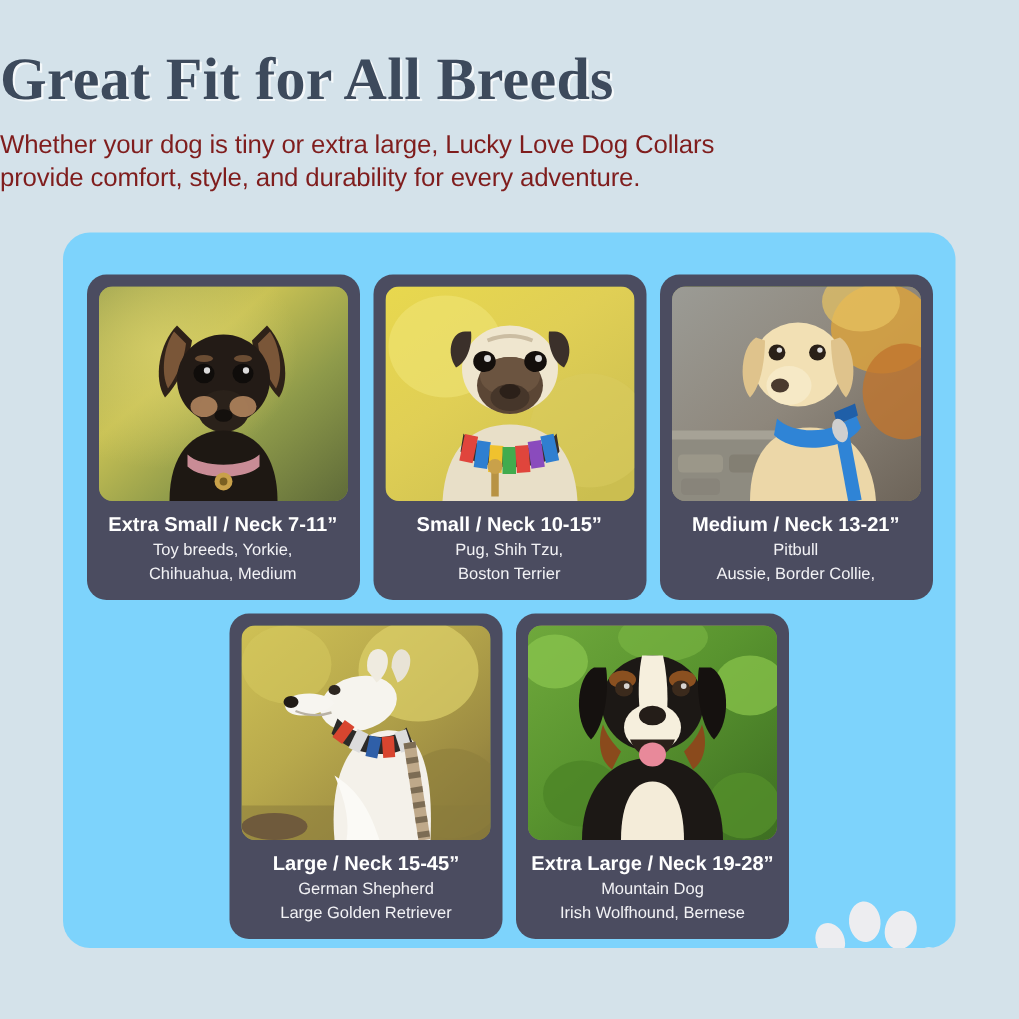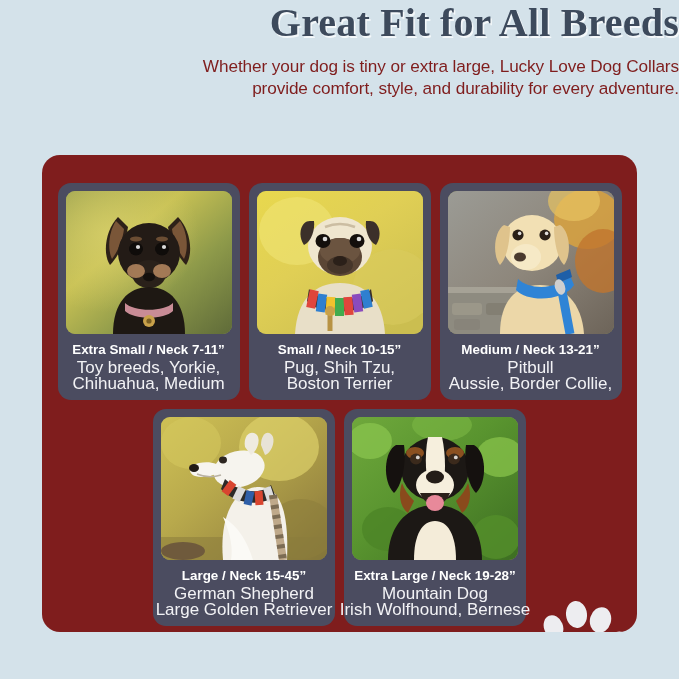--- a/index.html
+++ b/index.html
@@ -12,21 +12,22 @@
 
   body {
     background: #d4e2ea;
     font-family: "Liberation Sans", sans-serif;
     position: relative;
   }
 
   
   .header {
     width: 679px;
-    text-align: right;
+    padding-top: 30px;
+    text-align: left;
   }
 
   .page-title {
     font-family: "Liberation Serif", serif;
     font-weight: bold;
     font-size: 40px;
     line-height: 46px;
     color: #3d4a5c;
     letter-spacing: 0.2px;
     text-shadow: 1.5px 1.5px 0 rgba(255,255,255,0.75);
@@ -40,21 +41,21 @@
     letter-spacing: -0.1px;
   }
 
   
   .panel {
     position: absolute;
     left: 42px;
     top: 155px;
     width: 595px;
     height: 477px;
-    background: #7f1d1d;
+    background: #7dd3fc;
     border-radius: 18px;
     overflow: hidden;
   }
 
   
   .paw {
     position: absolute;
     opacity: 1;
   }
   .paw span {
@@ -104,21 +105,21 @@
     font-size: 13.4px;
     font-weight: bold;
     color: #ffffff;
     text-align: center;
     line-height: 16px;
     white-space: nowrap;
   }
 
   .card-breeds {
     margin-top: 2px;
-    font-size: 17px;
+    font-size: 11px;
     color: #f2f2f5;
     text-align: center;
     line-height: 15.5px;
   }
   .card-breeds .ln { display: block; white-space: nowrap; }
 </style>
 </head>
 <body>
 
 <div class="header">

